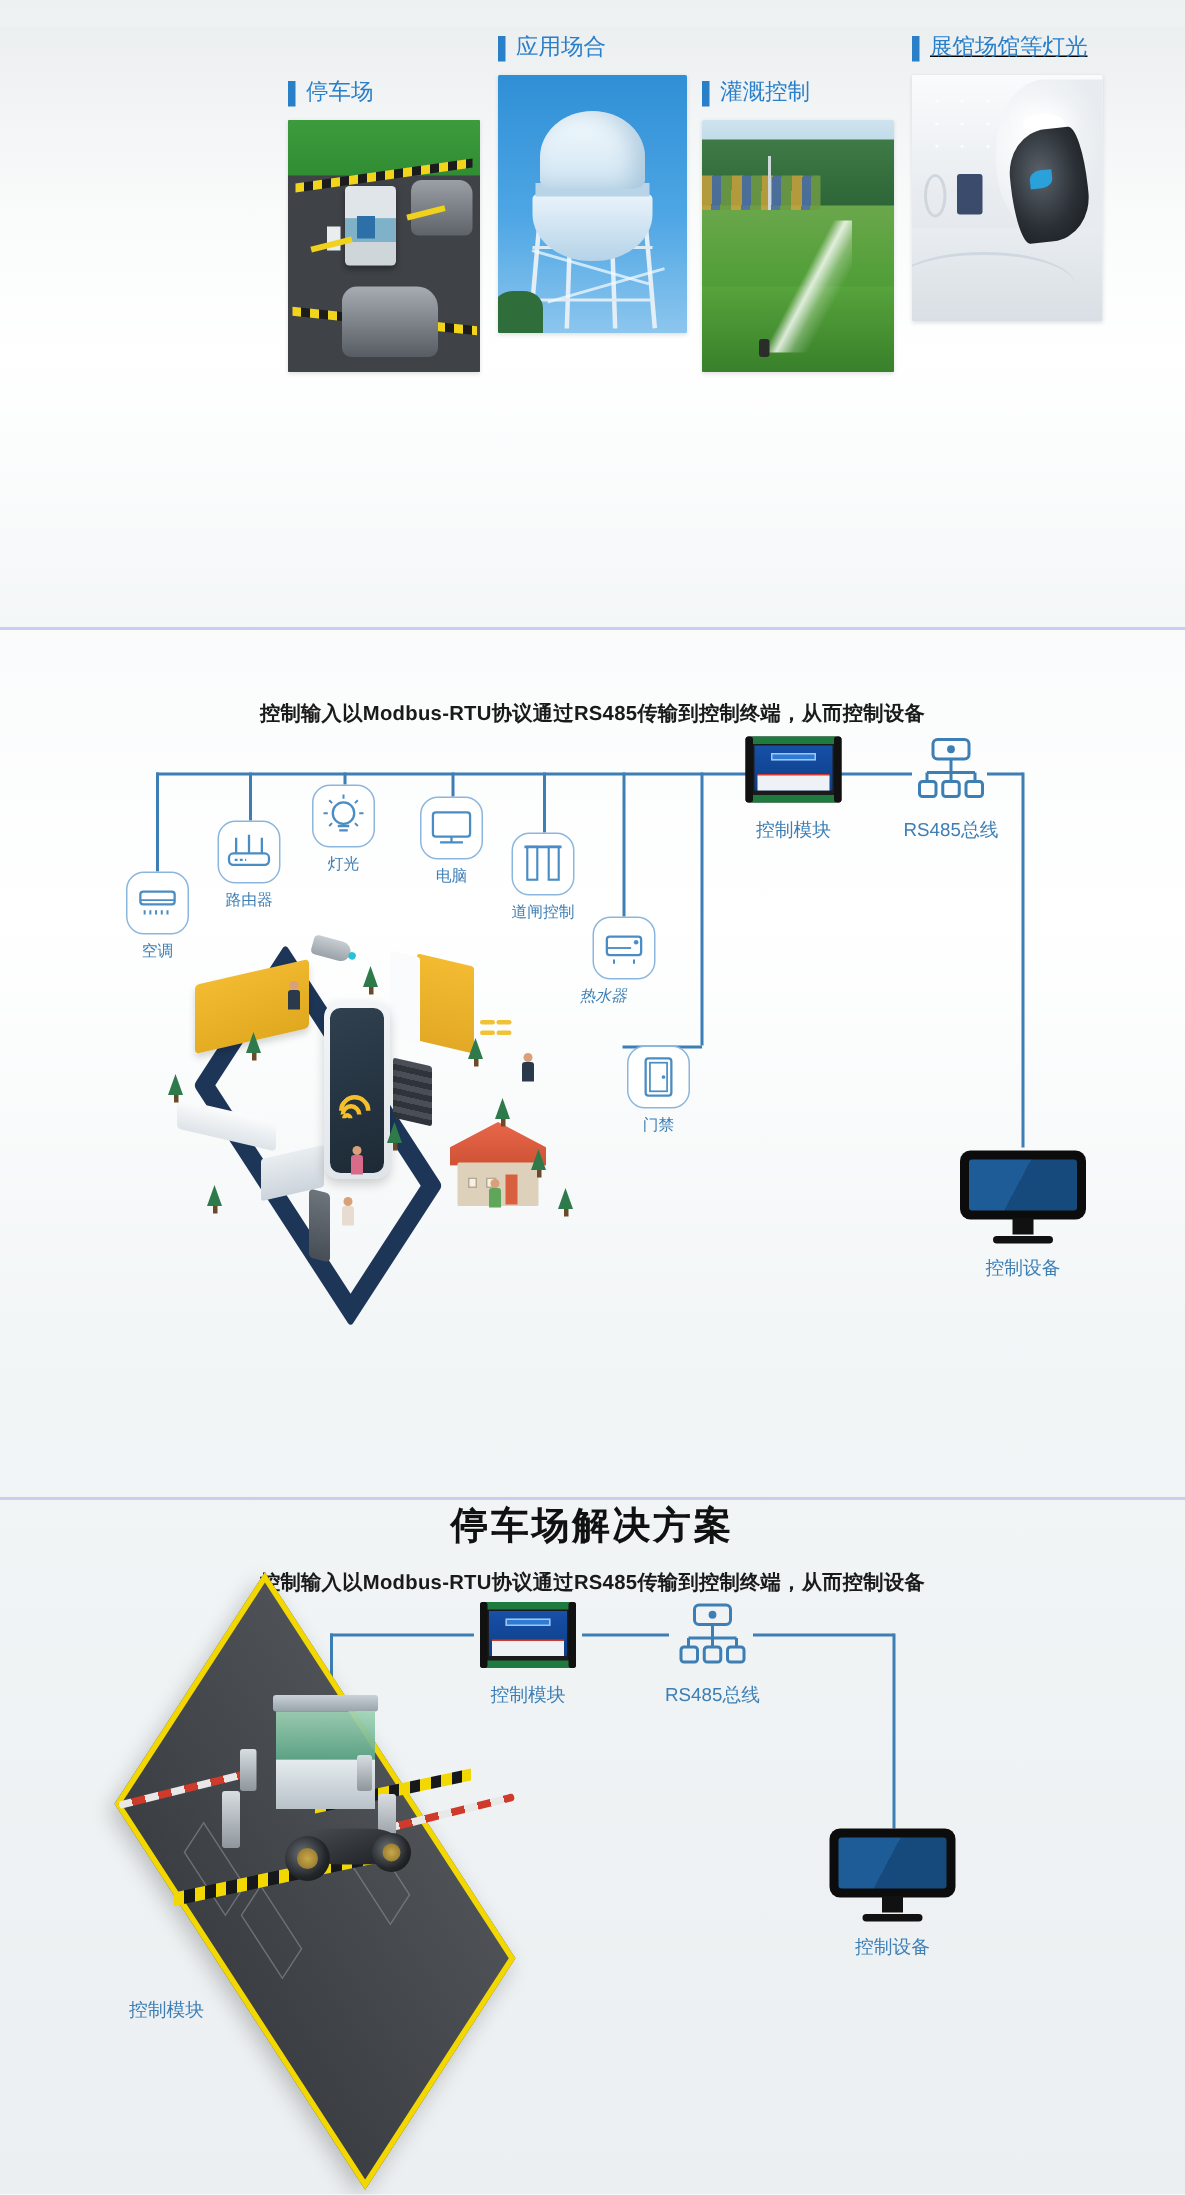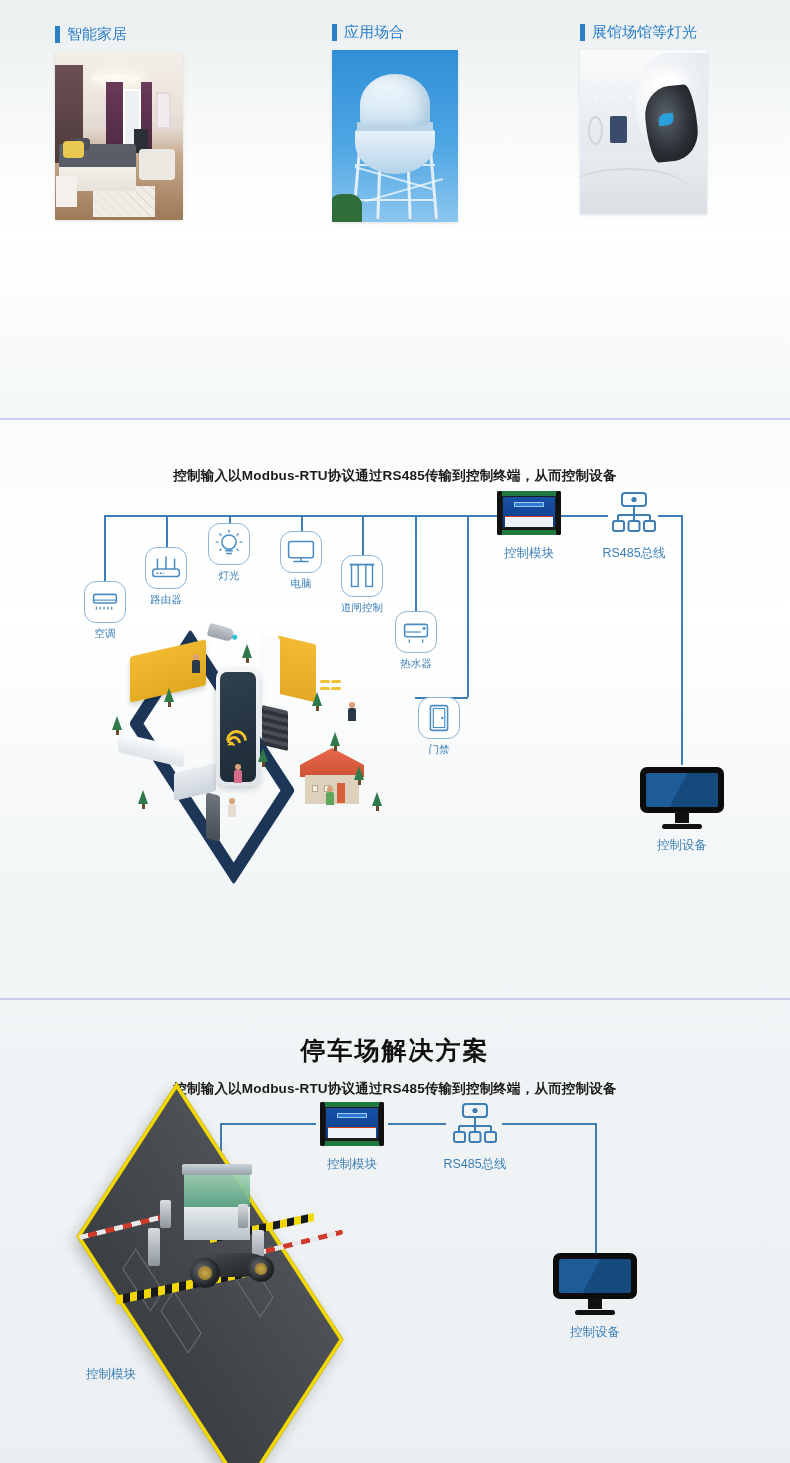--- a/index.html
+++ b/index.html
@@ -222,44 +222,42 @@
   .kart .whl i{position:absolute;left:26%;top:26%;width:48%;height:48%;border-radius:50%;background:radial-gradient(circle,#c9a84a,#8a6f28);}
 </style>
 </head>
 <body>
 
 <div class="section" id="sec-apps">
 
 
   <div class="cards">
 
-    <div class="card" style="left:55px; top:8px;">
+
+    <div class="card" style="left:192px; top:36px;">
       <div class="lbl">
         <span class="bar"></span>
-        <span>智能家居</span>
+        <span>停车场</span>
       </div>
       <div class="thumb" style="width:128px;height:168px;">
-        <div class="art bed-bg">
-          <div class="bed-ceil"></div>
-            <div class="bed-wallL"></div>
-          <div class="bed-curtain"></div>
-            <div class="bed-win"></div>
-            <div class="bed-curtain2"></div>
-          <div class="bed-pic"></div>
-            <div class="bed-tv"></div>
-            <div class="bed-sofa"></div>
-          <div class="bed-rug"></div>
-            <div class="bed-bed"></div>
-          <div class="bed-pillow2"></div>
-            <div class="bed-pillow"></div>
-            <div class="bed-table"></div>
-        </div>
-      </div>
-    </div>
-
+        <div class="art pk-bg">
+          <div class="pk-grass"></div>
+            <div class="pk-road"></div>
+          <div class="pk-kerbT"></div>
+            <div class="pk-kerbB"></div>
+          <div class="pk-car1"></div>
+            <div class="pk-booth"></div>
+            <div class="pk-scrn"></div>
+          <div class="pk-sign"></div>
+            <div class="pk-bar1"></div>
+            <div class="pk-bar2"></div>
+          <div class="pk-car2"></div>
+        </div>
+      </div>
+    </div>
 
     <div class="card" style="left:332px; top:6px;">
       <div class="lbl">
         <span class="bar"></span>
         <span>应用场合</span>
       </div>
       <div class="thumb" style="width:126px;height:172px;">
         <div class="art wt-bg">
           <div class="wt-legs">
               <i></i>
@@ -269,22 +267,38 @@
             </div>
           <div class="wt-x"></div>
           <div class="wt-bowl"></div>
           <div class="wt-band"></div>
           <div class="wt-tank"></div>
           <div class="wt-bush"></div>
         </div>
       </div>
     </div>
 
-
-    <div class="card" style="left:580px; top:6px;">
+    <div class="card" style="left:468px; top:36px;">
+      <div class="lbl">
+        <span class="bar"></span>
+        <span>灌溉控制</span>
+      </div>
+      <div class="thumb" style="width:128px;height:168px;">
+        <div class="art sp-bg">
+          <div class="sp-trees"></div>
+            <div class="sp-hill"></div>
+            <div class="sp-pole"></div>
+          <div class="sp-grass"></div>
+            <div class="sp-spray"></div>
+            <div class="sp-head"></div>
+        </div>
+      </div>
+    </div>
+
+    <div class="card" style="left:608px; top:6px;text-decoration:underline;">
       <div class="lbl">
         <span class="bar"></span>
         <span>展馆场馆等灯光</span>
       </div>
       <div class="thumb" style="width:127px;height:164px;">
         <div class="art ex-bg">
           <div class="ex-ceil"></div>
             <div class="ex-dots"></div>
             <div class="ex-dome"></div>
           <div class="ex-light"></div>
@@ -455,21 +469,21 @@
     <div class="dlabel" style="left:321px;top:116px;width:82px;">道闸控制</div>
 
     <div class="bicon" style="left:395px;top:126px;width:42px;height:42px;">
       <svg viewBox="0 0 42 42">
         <rect x="9" y="13" width="24" height="13" rx="2" fill="none" stroke="#4a8dc4" stroke-width="1.6"></rect>
         <path d="M9 21 H26" stroke="#4a8dc4" stroke-width="1.3"></path>
         <circle cx="29.5" cy="17" r="1.6" fill="#4a8dc4"></circle>
         <path d="M14 29 v3 M28 29 v3" stroke="#4a8dc4" stroke-width="1.4"></path>
       </svg>
     </div>
-    <div class="dlabel" style="left:375px;top:172px;width:82px;">热水器</div>
+    <div class="dlabel" style="left:361px;top:172px;width:82px;font-style:italic;">热水器</div>
 
     <div class="bicon" style="left:418px;top:212px;width:42px;height:42px;">
       <svg viewBox="0 0 42 42">
         <rect x="12" y="8" width="18" height="26" rx="2" fill="none" stroke="#4a8dc4" stroke-width="1.6"></rect>
         <rect x="15" y="11" width="12" height="20" fill="none" stroke="#4a8dc4" stroke-width="1.2"></rect>
         <circle cx="24.5" cy="21" r="1.3" fill="#4a8dc4"></circle>
       </svg>
     </div>
     <div class="dlabel" style="left:398px;top:258px;width:82px;">门禁</div>
 
@@ -481,21 +495,21 @@
         <div class="base"></div>
     </div>
     <div class="dlabel big" style="left:618px;top:352px;width:128px;">控制设备</div>
 
   </div>
 </div>
 
 <div class="divider"></div>
 
 <div class="section" style="height:481px;">
-  <div class="sec-head" style="padding-top:34px;">
+  <div class="sec-head" style="">
     <div class="sec-title">停车场解决方案</div>
     <div class="sec-sub">控制输入以Modbus-RTU协议通过RS485传输到控制终端，从而控制设备</div>
   </div>
 
   <div class="diagram" style="height:385px;">
 
     <div class="wire h" style="left:220px;top:25px;width:96px;"></div>
     <div class="wire v" style="left:220px;top:25px;height:198px;"></div>
     <div class="wire h" style="left:388px;top:25px;width:58px;"></div>
     <div class="wire h" style="left:502px;top:25px;width:94px;"></div>

